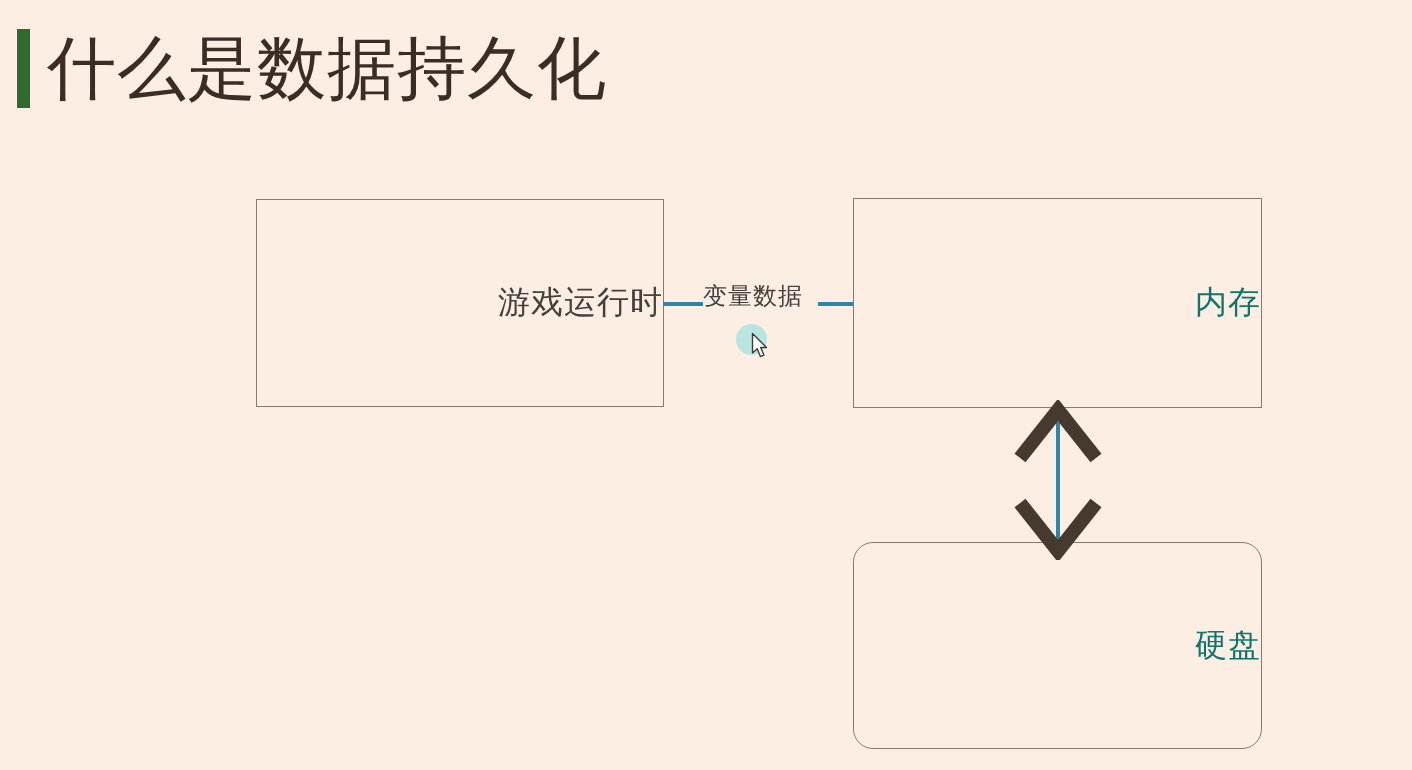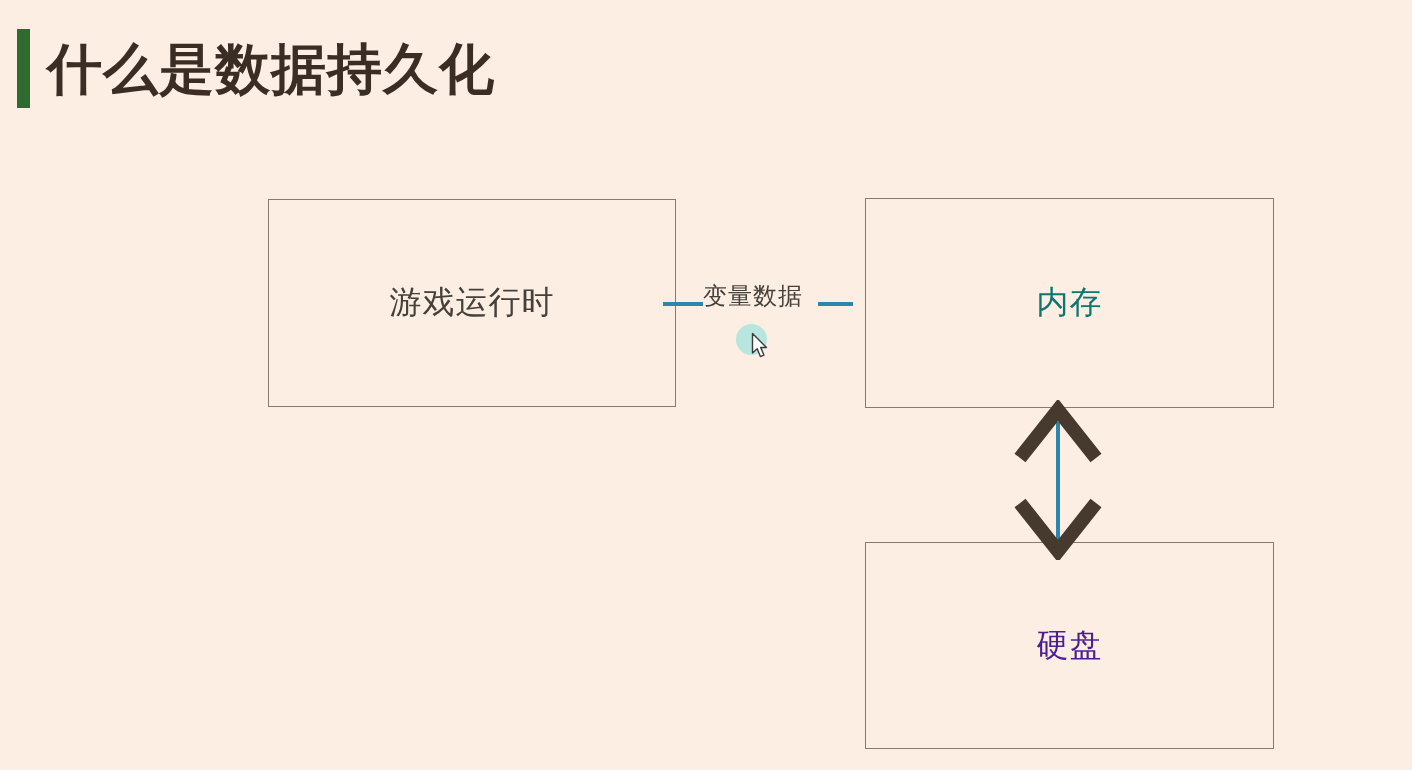--- a/index.html
+++ b/index.html
@@ -16,39 +16,38 @@
   .accent-bar {
     position: absolute;
     left: 17px; top: 29px;
     width: 13px; height: 79px;
     background: #2f6a2f;
   }
   .page-title {
     position: absolute;
     left: 47px; top: 36px;
     margin: 0;
-    font-size: 55px;
+    font-size: 69px;
     line-height: 66px;
-    font-weight: 700;
+    font-weight: 400;
     letter-spacing: 1px;
     color: #3a2d24;
   }
 
   
   .box {
     position: absolute;
     border: 1.5px solid #877970;
     display: flex;
     align-items: center;
-    justify-content: center;
+    justify-content: flex-end;
     font-size: 32px;
     color: #44403a;
     letter-spacing: 1px;
     box-sizing: border-box;
-    margin-left: 12px;
   }
   .box-game   { left: 256px; top: 199px; width: 408px; height: 208px; }
   .box-memory { left: 853px; top: 198px; width: 409px; height: 210px; }
   .box-disk   { left: 853px; top: 542px; width: 409px; height: 207px; }
 
   
   .h-line {
     position: absolute;
     top: 302px;
     height: 4px;
@@ -96,21 +95,21 @@
   <h1 class="page-title" style="color: rgb(58, 45, 36);">什么是数据持久化</h1>
 
   <div class="box box-game" style="border-color: rgb(135, 121, 112); color: rgb(68, 64, 58);">
     <span>游戏运行时</span>
   </div>
 
   <div class="box box-memory" style="border-color: rgb(135, 121, 112); color: #0f766e;">
     <span>内存</span>
   </div>
 
-  <div class="box box-disk" style="border-color: rgb(135, 121, 112); color: #4c1d95;">
+  <div class="box box-disk" style="border-color: rgb(135, 121, 112); color: #0f766e; border-radius: 20px;">
     <span>硬盘</span>
   </div>
 
   <div class="h-line h-line-left" style="background: rgb(43, 133, 173);"></div>
   <div class="connector-label" style="color: rgb(68, 64, 58);">变量数据</div>
   <div class="h-line h-line-right" style="background: rgb(43, 133, 173);"></div>
 
   <svg class="v-connector" viewBox="0 0 100 160" xmlns="http://www.w3.org/2000/svg">
     <line x1="50" y1="22" x2="50" y2="140" stroke="#2b85ad" stroke-width="4"></line>
     <polyline points="12,58 50,10 88,58" fill="none" stroke="#463a2e" stroke-width="14" stroke-linejoin="miter"></polyline>

